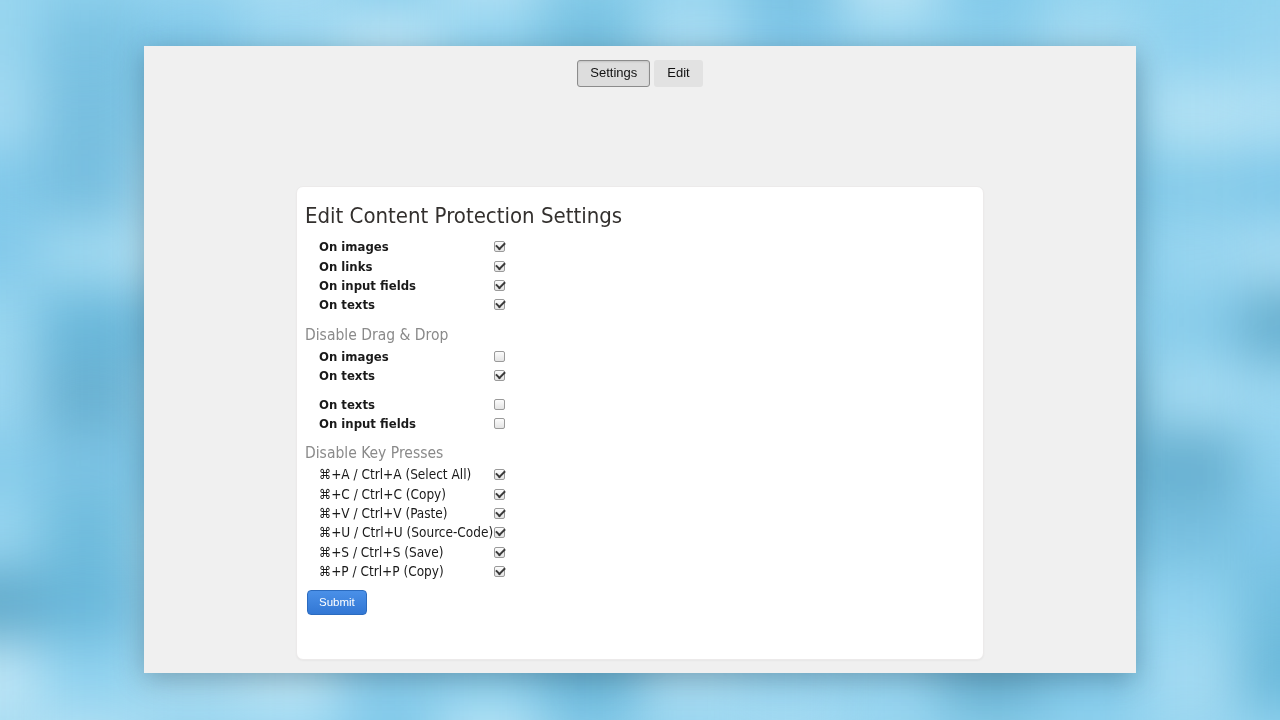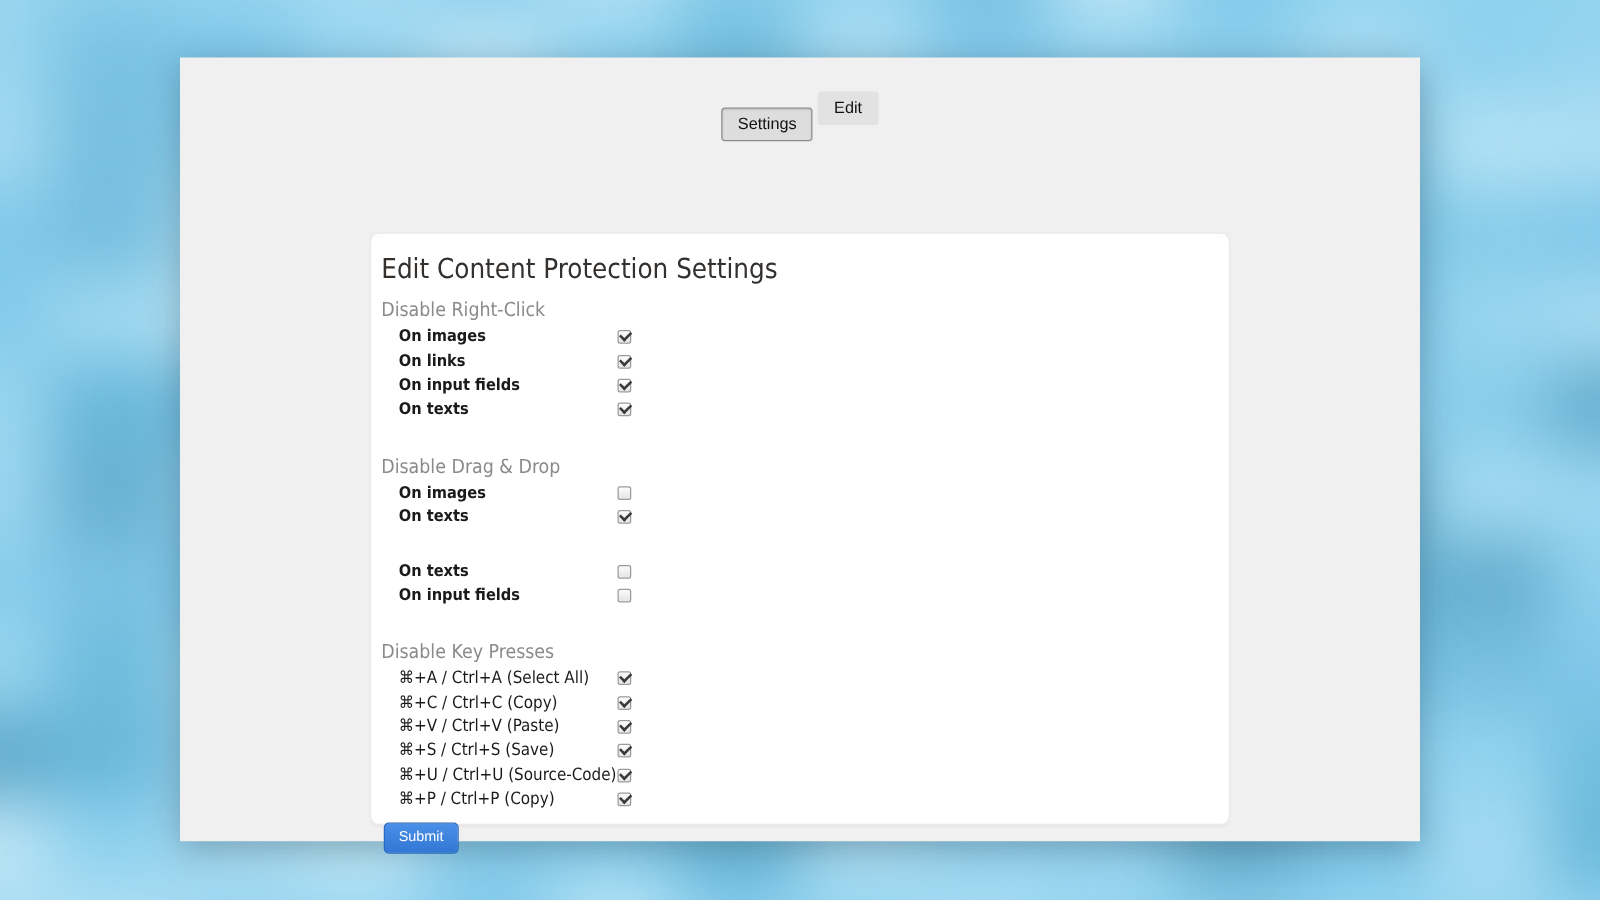--- a/index.html
+++ b/index.html
@@ -66,21 +66,20 @@
     background: #e2e2e2;
     border: 1px solid transparent;
     border-radius: 3px;
     cursor: pointer;
     vertical-align: middle;
   }
   .tab-btn.active {
     background: #dddddd;
     border: 1px solid #8c8c8c;
     box-shadow: inset 0 1px 2px rgba(0,0,0,.12);
-    margin-top: 26px;
   }
 
   
   #card {
     position: absolute;
     left: 152px; top: 140px;
     width: 688px; height: 474px;
     background: #ffffff;
     border: 1px solid #eceaea;
     border-radius: 7px;
@@ -91,21 +90,21 @@
     margin: 0 0 6px 0;
     padding-left: 0;
     font-size: 22px;
     line-height: 30px;
     font-weight: 400;
     color: #33302e;
     font-family: "DejaVu Sans", "Liberation Sans", sans-serif;
     font-stretch: condensed;
   }
 
-  .group { margin-top: 24px; }
+  .group { margin-top: 9px; }
   .group:first-of-type { margin-top: 6px; }
   .group-title {
     font-size: 15.5px;
     line-height: 22px;
     color: #8a8a8a;
     font-weight: 400;
     font-family: "DejaVu Sans", "Liberation Sans", sans-serif;
     font-stretch: condensed;
     margin-bottom: 1px;
   }
@@ -343,21 +342,20 @@
 
 <div id="window">
 
 
   <div id="tabs"><button class="tab-btn active">Settings</button><button class="tab-btn">Edit</button></div>
 
   <div id="card">
     <h2 id="card-heading">Edit Content Protection Settings</h2>
     <div id="groups">
         <div class="group">
-          <div class="group-title">Disable Right-Click</div>
           <div class="opt-row">
             <span class="opt-label">On images</span>
             <input type="checkbox" class="cbx" checked="" style="">
           </div>
           <div class="opt-row">
             <span class="opt-label">On links</span>
             <input type="checkbox" class="cbx" checked="" style="">
           </div>
           <div class="opt-row">
             <span class="opt-label">On input fields</span>
@@ -397,25 +395,25 @@
           </div>
           <div class="opt-row">
             <span class="opt-label keys">⌘+C / Ctrl+C (Copy)</span>
             <input type="checkbox" class="cbx" checked="" style="">
           </div>
           <div class="opt-row">
             <span class="opt-label keys">⌘+V / Ctrl+V (Paste)</span>
             <input type="checkbox" class="cbx" checked="" style="">
           </div>
           <div class="opt-row">
+            <span class="opt-label keys">⌘+U / Ctrl+U (Source-Code)</span>
+            <input type="checkbox" class="cbx" checked="" style="">
+          </div>
+          <div class="opt-row">
             <span class="opt-label keys">⌘+S / Ctrl+S (Save)</span>
-            <input type="checkbox" class="cbx" checked="" style="">
-          </div>
-          <div class="opt-row">
-            <span class="opt-label keys">⌘+U / Ctrl+U (Source-Code)</span>
             <input type="checkbox" class="cbx" checked="" style="">
           </div>
           <div class="opt-row">
             <span class="opt-label keys">⌘+P / Ctrl+P (Copy)</span>
             <input type="checkbox" class="cbx" checked="" style="">
           </div>
         </div>
       </div>
     <button id="submit-btn">Submit</button>
   </div>

